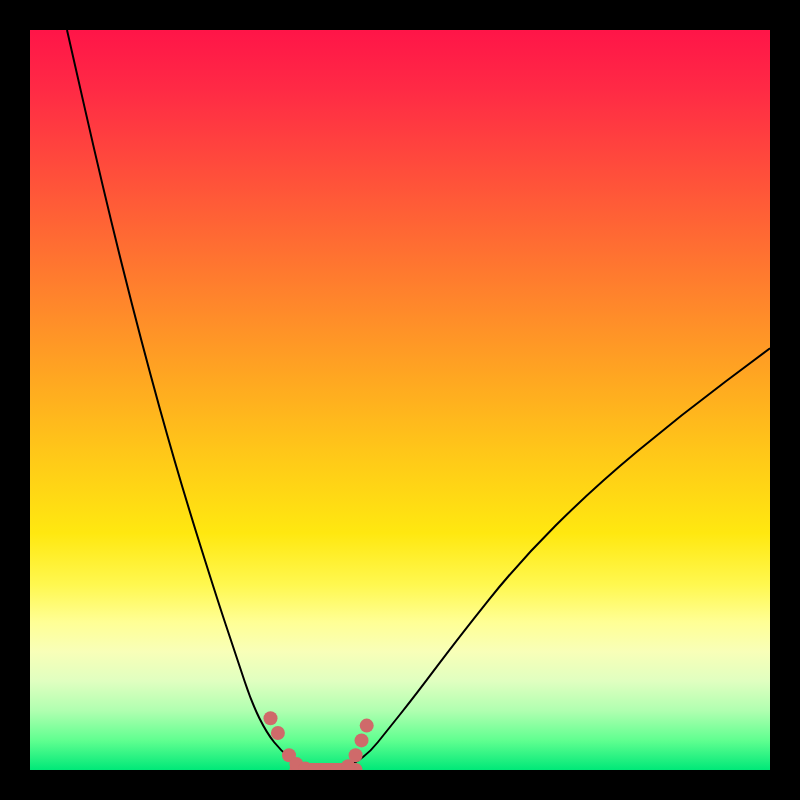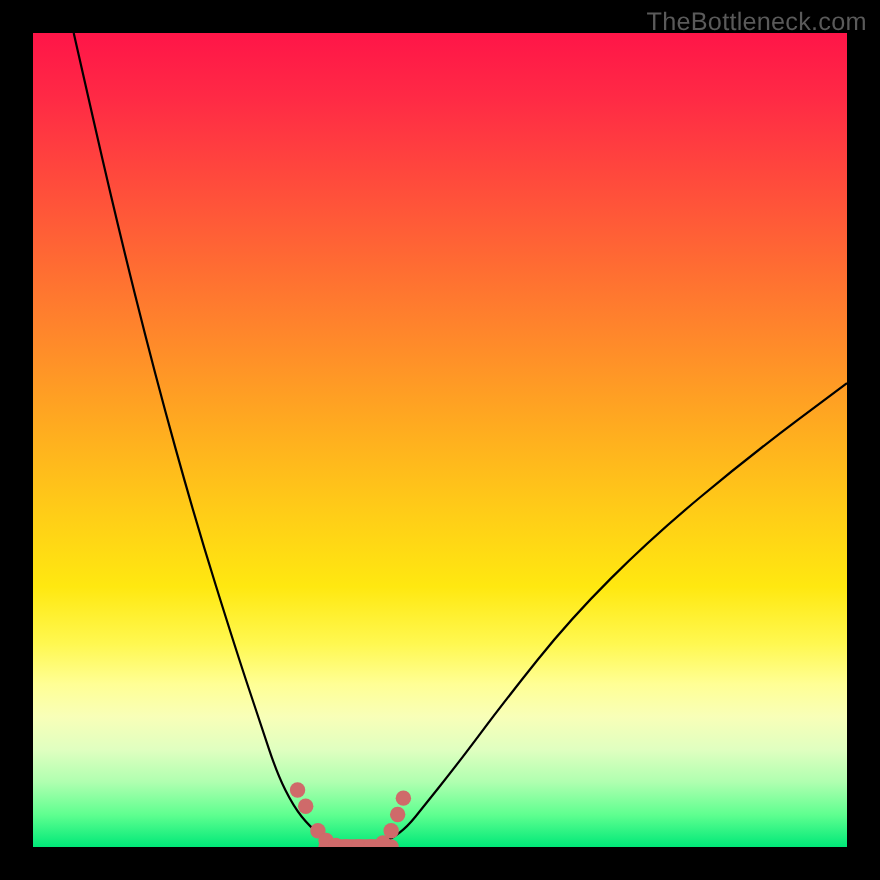--- a/index.html
+++ b/index.html
@@ -55,21 +55,20 @@
     left: 0;
     top: 0;
     width: 740px;
     height: 740px;
   }
 </style>
 </head>
 <body>
 
 <div class="chart-container">
-  <div class="watermark">TheBottleneck.com</div>
   <div class="plot-area">
     <svg class="overlay" viewBox="0 0 740 740" preserveAspectRatio="none">
       <g id="curves">
           <path d="M 37 0 Q 37 0 55.5 81.39999999999998 Q 74 162.79999999999995 92.5 236.79999999999998 Q 111 310.8 129.5 377.4 Q 148 444 166.5 503.2 Q 185 562.4 196.10000000000002 595.7 Q 207.20000000000002 629 214.60000000000002 651.2 Q 222 673.4 229.4 688.2 Q 236.8 703 244.20000000000002 712.25 Q 251.60000000000002 721.5 259 727.05 Q 266.4 732.6 273.79999999999995 736.3 T 281.2 740" stroke="#000000" stroke-width="2" fill="none"></path>
           <path d="M 310.8 740 Q 310.8 740 318.20000000000005 736.3 Q 325.6 732.6 333 727.05 Q 340.40000000000003 721.5 347.8 712.25 Q 355.2 703 370 684.5 Q 384.8 666 407 636.4 Q 429.2 606.8 458.8 569.8 Q 488.40000000000003 532.8 525.4 495.79999999999995 Q 562.4 458.8 606.8 421.8 Q 651.2 384.8 695.6 351.5 T 740 318.20000000000005" stroke="#000000" stroke-width="2" fill="none"></path>
           <path d="M 266.4 740 L 325.6 740" stroke="#cf6a6a" stroke-width="14" stroke-linecap="round" fill="none"></path>
         </g>
       <g id="markers">
           <circle cx="240.5" cy="688.2" r="7" fill="#cf6a6a"></circle>
           <circle cx="247.9" cy="703" r="7" fill="#cf6a6a"></circle>

